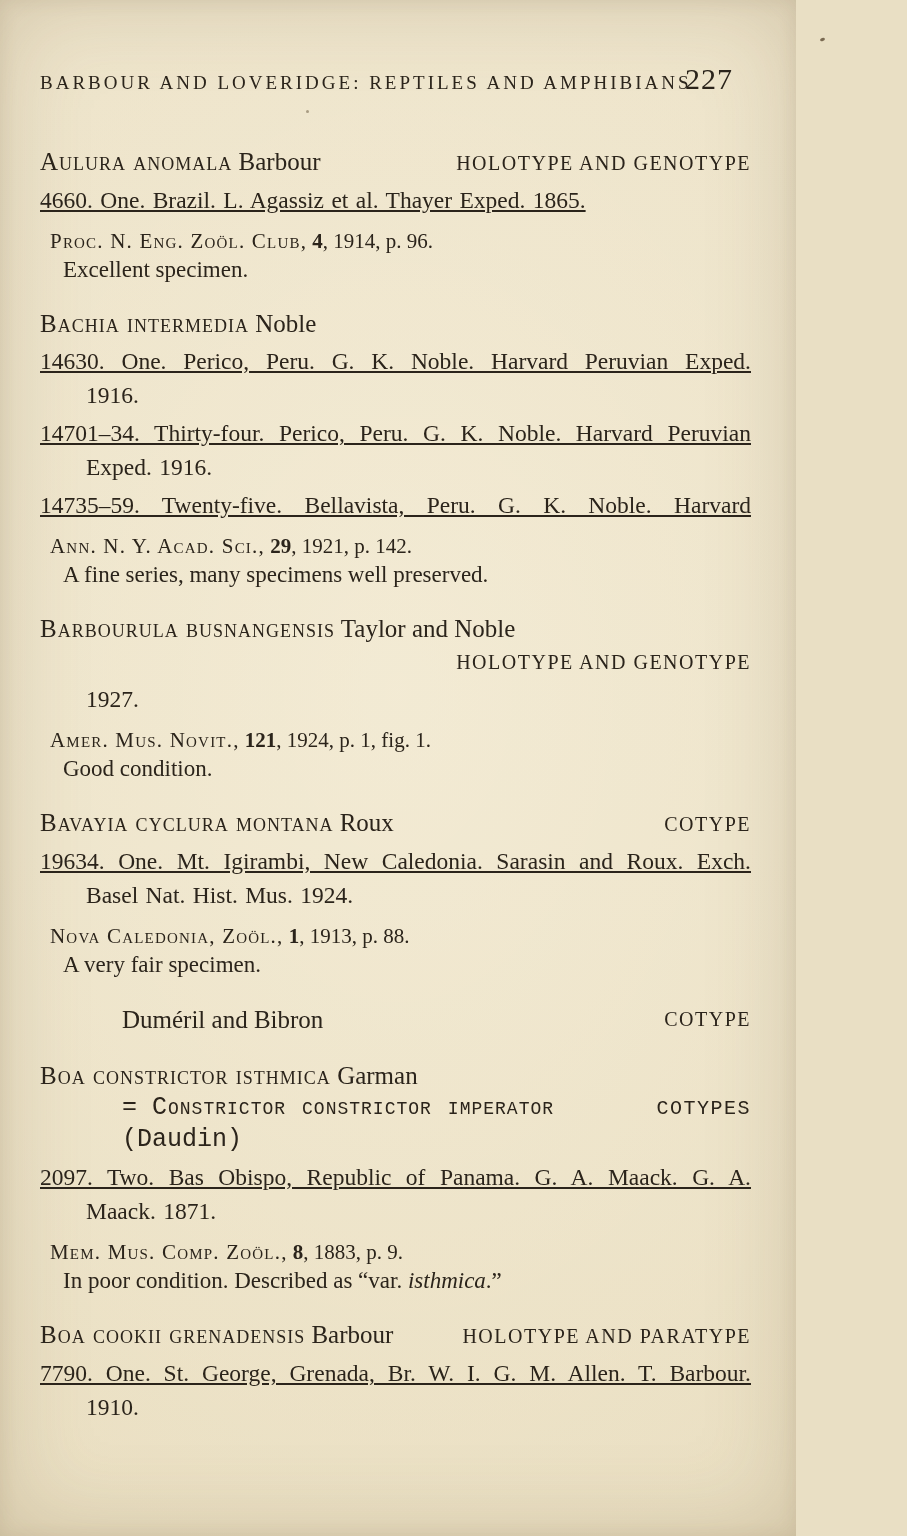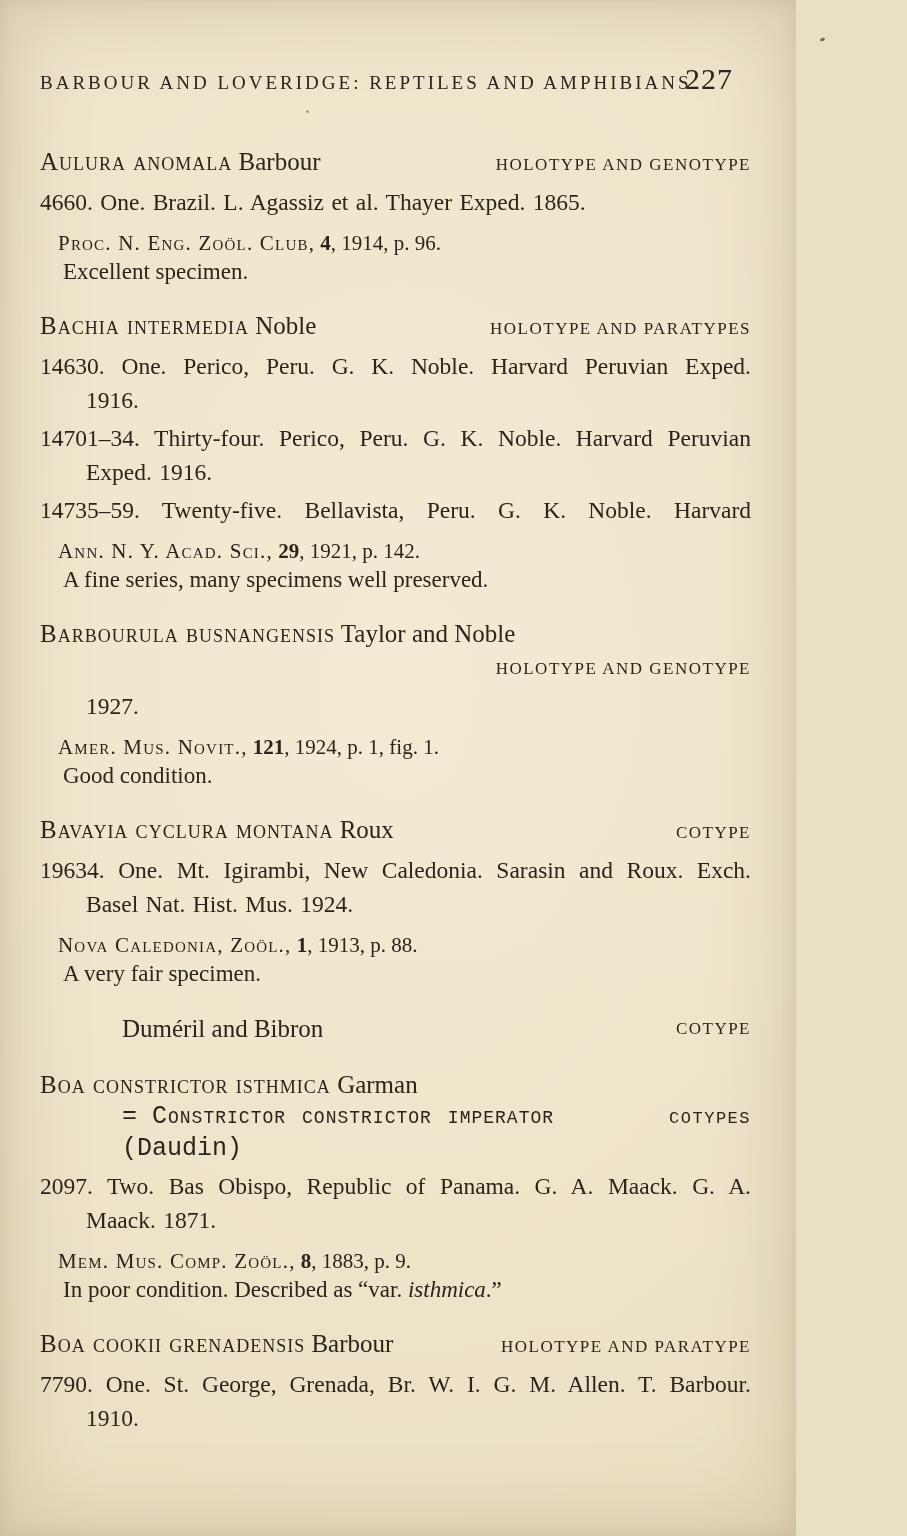--- a/index.html
+++ b/index.html
@@ -36,33 +36,33 @@
   .entry { margin-top:24px; }
   .entry.first { margin-top:40px; }
   .head-line {
     display:flex; align-items:baseline; justify-content:space-between;
     font-size:25px; line-height:32px; white-space:nowrap;
   }
   .head-line.justify-line {
     display:block; text-align:justify; text-align-last:justify; white-space:normal;
   }
   .sc { font-variant:small-caps; letter-spacing:1px; }
-  .type-label { font-size:17px; letter-spacing:1.5px; white-space:nowrap; }
+  .type-label { font-size:20px; letter-spacing:1.5px; white-space:nowrap; }
   .type-row { text-align:right; font-size:25px; line-height:32px; }
   .syn-row { display:flex; align-items:baseline; margin-left:82px; font-size:25px; line-height:32px;font-family:Liberation Mono, monospace; }
   .syn-row .spacer { flex:1; }
   .xref-l2 { display:flex; align-items:center; margin-left:82px; font-size:25px; line-height:33px; }
   .xref-l2 .spacer { flex:1; }
   
   .rec { font-size:23.5px; line-height:34px; word-spacing:1.5px; margin-top:4px; }
-  .rec .l1 { white-space:nowrap; }
+  .rec .l1 { white-space:nowrap;text-decoration:underline; }
   .rec .l1.fill { white-space:normal; text-align:justify; text-align-last:justify; }
   .rec .l2 { margin-left:46px; white-space:nowrap; }
   
-  .cite { margin-left:18px; margin-top:10px; font-size:21px; line-height:28px; white-space:nowrap; }
+  .cite { margin-left:10px; margin-top:10px; font-size:21px; line-height:28px; white-space:nowrap; }
   .cite-sc { font-variant:small-caps; letter-spacing:1.2px; }
   .cite-vol { font-weight:bold; }
   .note { margin-left:23px; font-size:23px; line-height:29px; white-space:nowrap; }
   .italic { font-style:italic;margin-top:35px; }
   
   .speck { position:absolute; background:#7a6a52; border-radius:50%; }
   .speck.s1 { left:820px; top:38px; width:5px; height:3px; transform:rotate(-20deg); }
   .speck.s2 { left:306px; top:110px; width:3px; height:3px; opacity:.6; }
 </style>
 </head>
@@ -85,21 +85,20 @@
     <div class="rec">
       <div class="l1">4660. One. Brazil. L. Agassiz et al. Thayer Exped. 1865.</div>
     </div>
     <div class="cite"><span class="cite-sc">Proc. N. Eng. Zoöl. Club,</span> <span class="cite-vol">4</span><span>, 1914, p. 96.</span></div>
     <div class="note">Excellent specimen.</div>
   </div>
 
   <div class="entry">
     <div class="head-line">
       <span><span class="sc">Bachia intermedia</span> <span>Noble</span></span>
-      <span class="type-label">HOLOTYPE AND PARATYPES</span>
     </div>
     <div class="rec">
       <div class="l1 fill">14630. One. Perico, Peru. G. K. Noble. Harvard Peruvian Exped.</div>
       <div class="l2">1916.</div>
     </div>
     <div class="rec">
       <div class="l1 fill">14701–34. Thirty-four. Perico, Peru. G. K. Noble. Harvard Peruvian</div>
       <div class="l2">Exped. 1916.</div>
     </div>
     <div class="rec">

